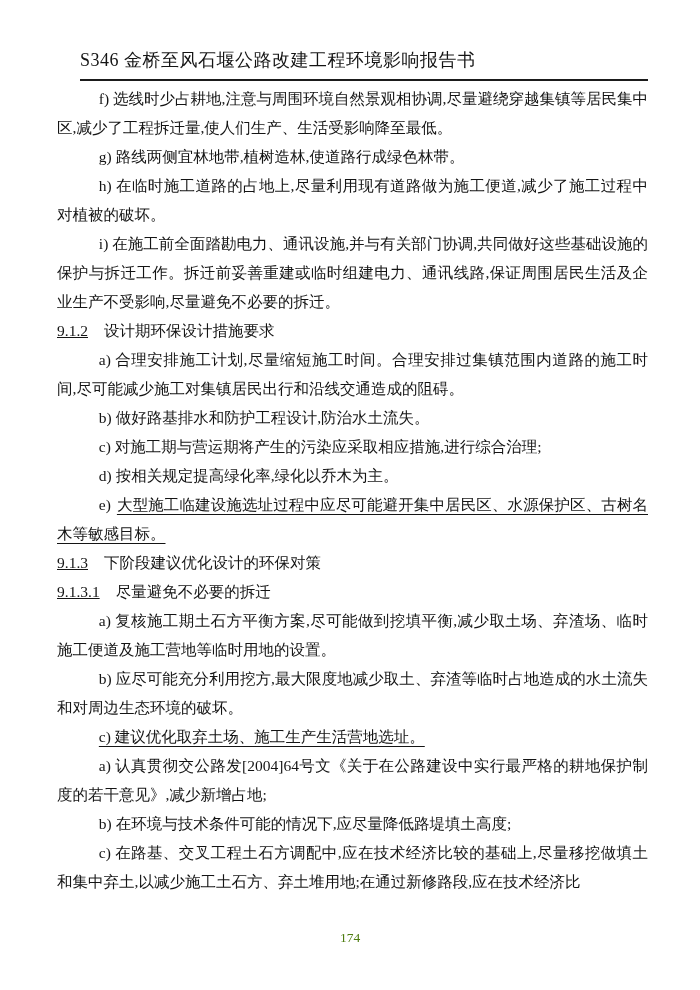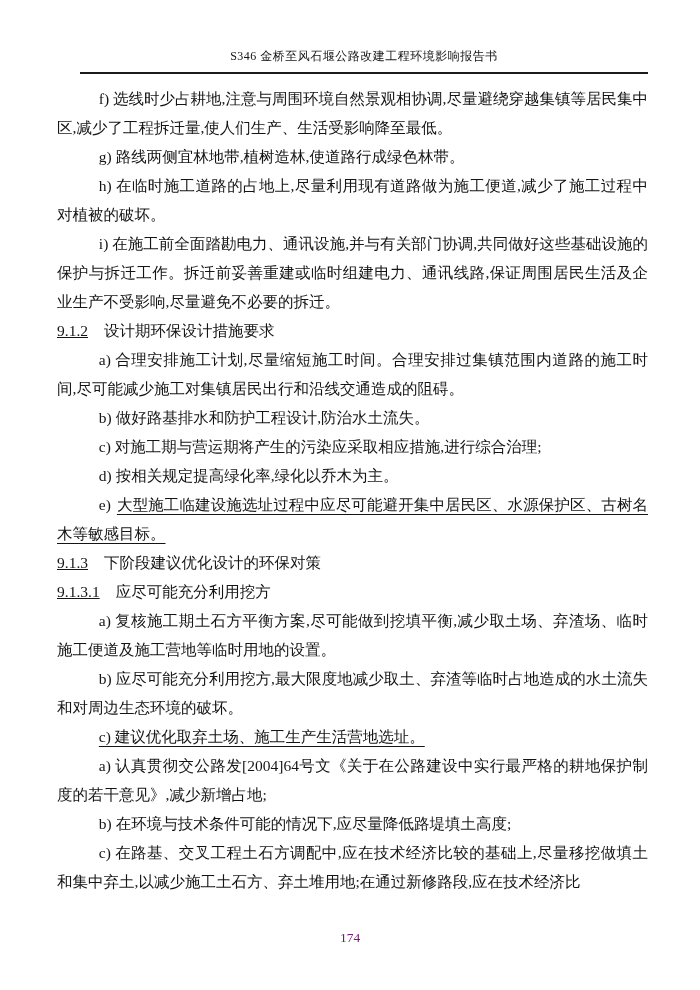--- a/index.html
+++ b/index.html
@@ -14,22 +14,22 @@
     background: #ffffff;
     overflow: hidden;
     font-family: "Liberation Serif", "DejaVu Serif", serif;
     color: #141414;
   }
   .header {
     position: absolute;
     top: 48px;
     left: 80px;
     right: 52px;
-    text-align: center;
-    font-size: 12px;
+    text-align: left;
+    font-size: 18px;
     letter-spacing: 0.5px;
     padding-bottom: 7px;
     border-bottom: 2px solid #1b1b1b;
   }
   .content {
     position: absolute;
     top: 84px;
     left: 57px;
     right: 52px;
     font-size: 15.5px;
@@ -58,21 +58,21 @@
   .lbl {
     margin-right: 6px;
   }
   .footer {
     position: absolute;
     bottom: 44px;
     left: 0;
     right: 0;
     text-align: center;
     font-size: 13.5px;
-    color: #701a75;
+    color: #4d7c0f;
   }
 </style>
 </head>
 <body>
 
 <div class="page">
 
   <div class="header">
     <span>S346 金桥至风石堰公路改建工程环境影响报告书</span>
   </div>
@@ -87,21 +87,21 @@
     <p class="heading"><span class="hnum">9.1.2</span><span>设计期环保设计措施要求</span></p>
 
     <p>a)  合理安排施工计划,尽量缩短施工时间。合理安排过集镇范围内道路的施工时间,尽可能减少施工对集镇居民出行和沿线交通造成的阻碍。</p>
     <p>b)  做好路基排水和防护工程设计,防治水土流失。</p>
     <p>c)  对施工期与营运期将产生的污染应采取相应措施,进行综合治理;</p>
     <p>d)  按相关规定提高绿化率,绿化以乔木为主。</p>
     <p><span class="lbl">e)</span><span class="u">大型施工临建设施选址过程中应尽可能避开集中居民区、水源保护区、古树名木等敏感目标。</span></p>
 
     <p class="heading"><span class="hnum">9.1.3</span><span>下阶段建议优化设计的环保对策</span></p>
 
-    <p class="heading"><span class="hnum">9.1.3.1</span><span>应尽可能充分利用挖方</span></p>
+    <p class="heading"><span class="hnum">9.1.3.1</span><span>尽量避免不必要的拆迁</span></p>
 
     <p>a) 复核施工期土石方平衡方案,尽可能做到挖填平衡,减少取土场、弃渣场、临时施工便道及施工营地等临时用地的设置。</p>
     <p>b) 应尽可能充分利用挖方,最大限度地减少取土、弃渣等临时占地造成的水土流失和对周边生态环境的破坏。</p>
     <p><span class="u">c) 建议优化取弃土场、施工生产生活营地选址。</span></p>
 
 
     <p>a) 认真贯彻交公路发[2004]64号文《关于在公路建设中实行最严格的耕地保护制度的若干意见》,减少新增占地;</p>
     <p>b) 在环境与技术条件可能的情况下,应尽量降低路堤填土高度;</p>
     <p>c) 在路基、交叉工程土石方调配中,应在技术经济比较的基础上,尽量移挖做填土和集中弃土,以减少施工土石方、弃土堆用地;在通过新修路段,应在技术经济比</p>
 

